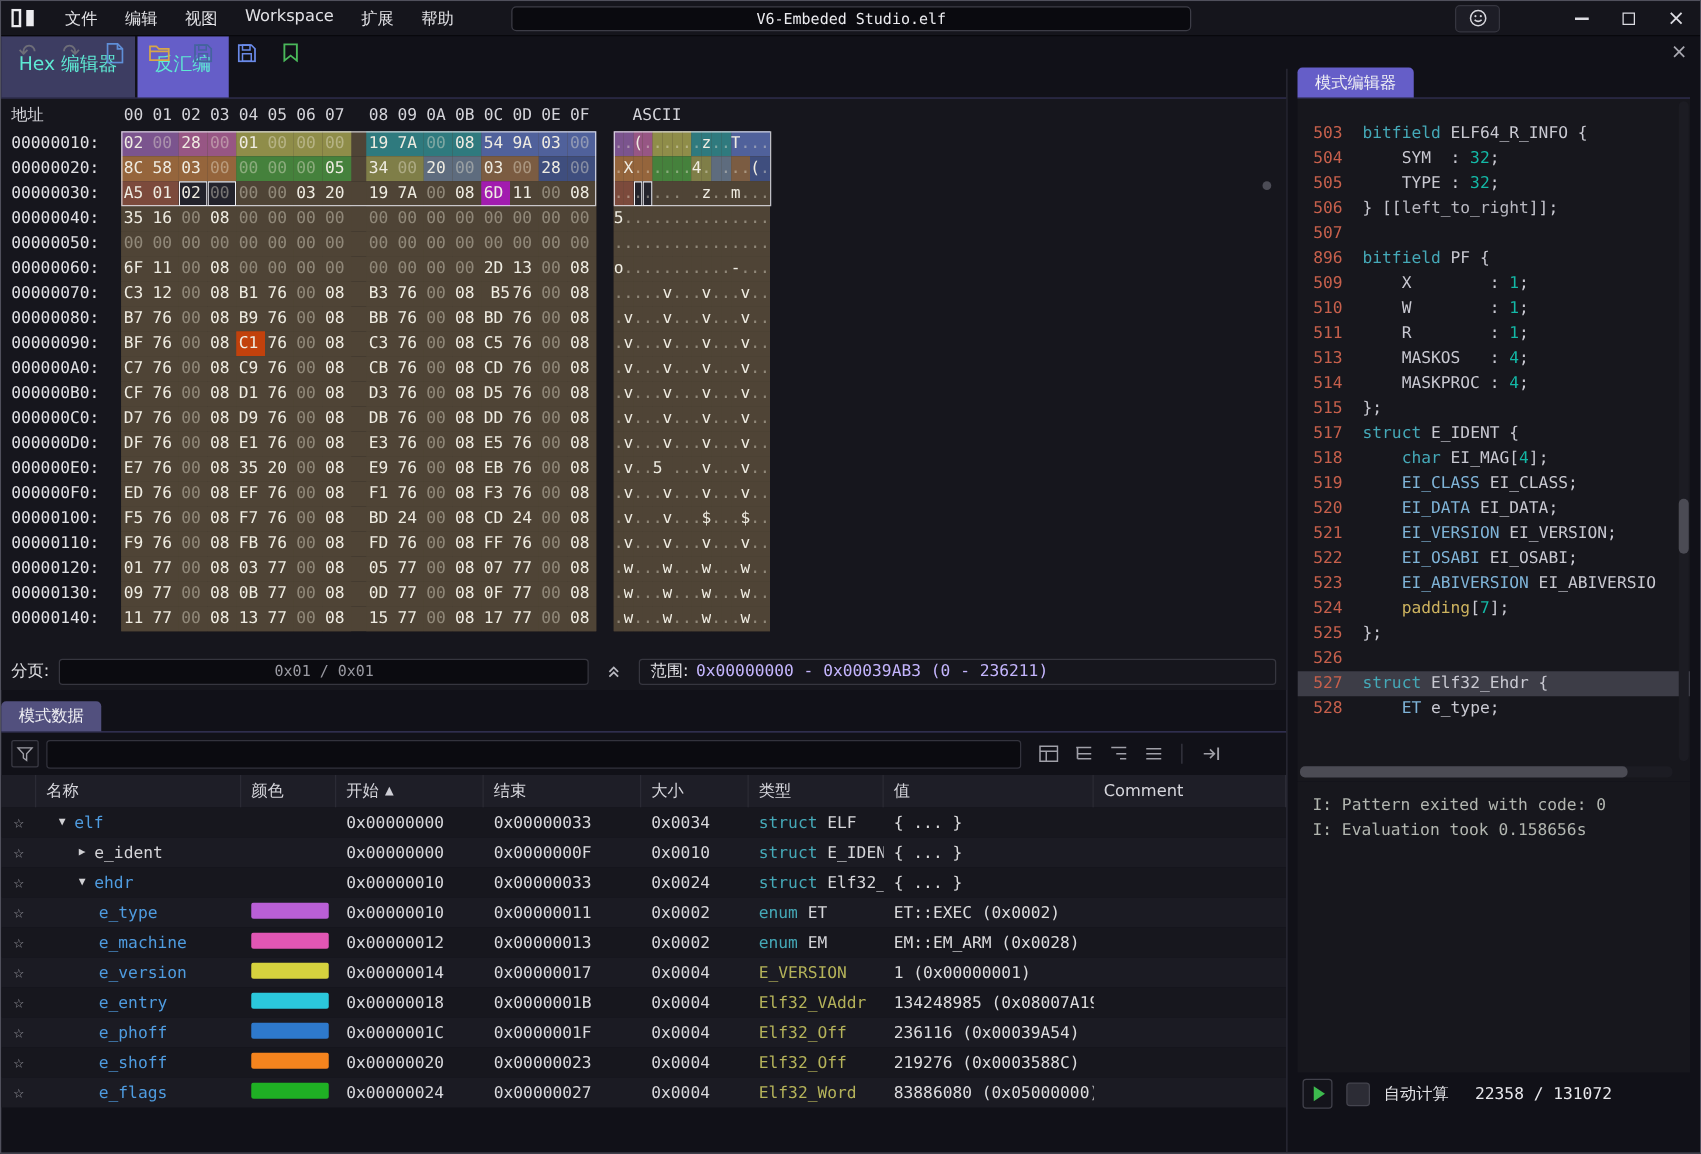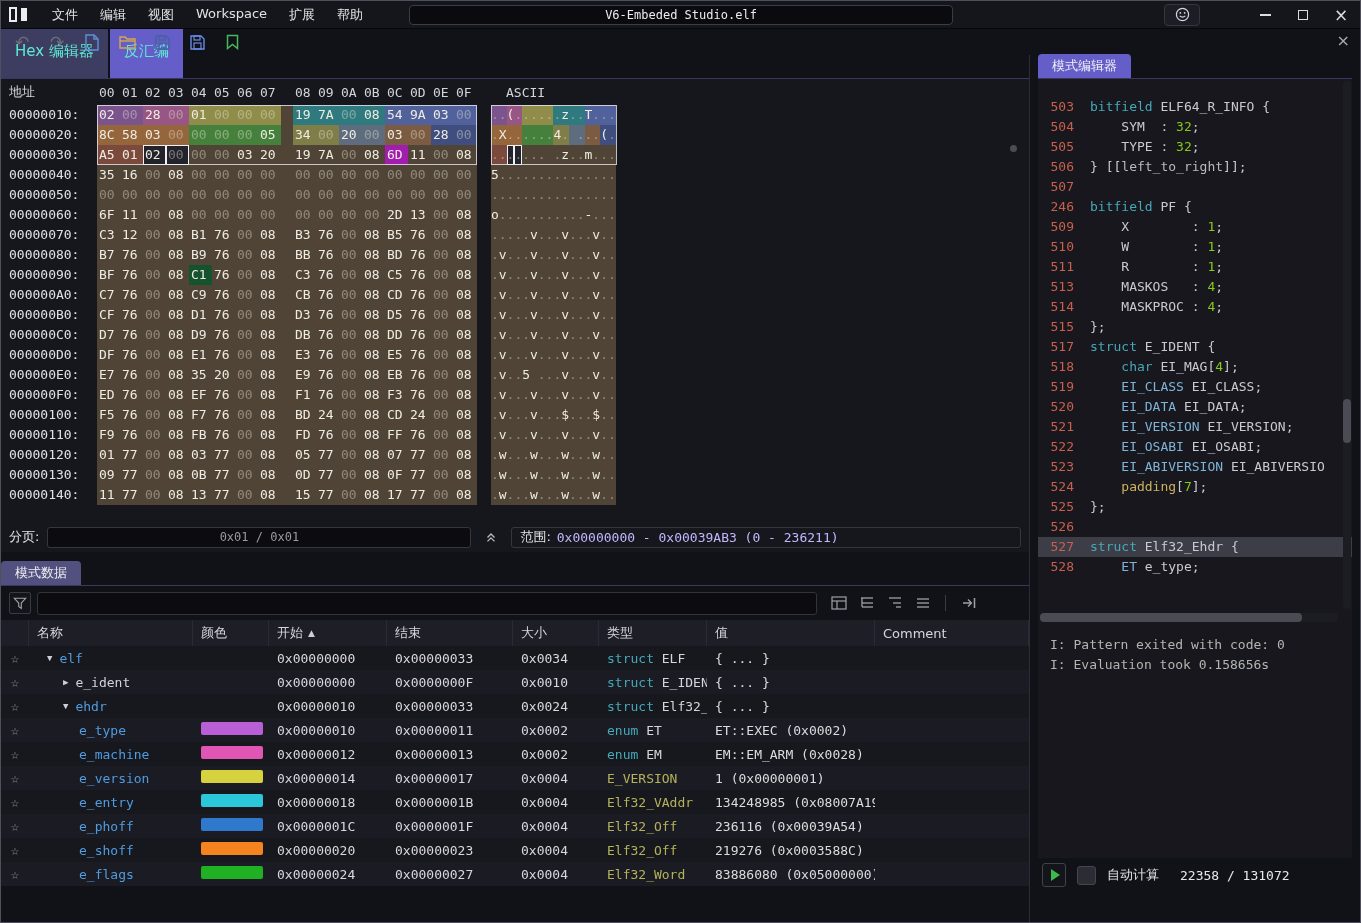--- a/index.html
+++ b/index.html
@@ -97,21 +97,21 @@
 
 .pe-tabrow{height:22px;display:flex;align-items:flex-end;border-bottom:1px solid #3a3860;}
 .pe-tab{padding:3px 14px;border-radius:4px 4px 0 0;background:#655ec8;color:#f0f0f4;}
 .code-editor{position:relative;flex:0 0 546px;background:#17171d;padding-top:18px;overflow:hidden;}
 .code-line{height:20px;line-height:20px;display:flex;white-space:pre;font-family:"DejaVu Sans Mono","Liberation Mono",monospace;font-size:13px;}
 .code-line.hl{background:#3d3d47;}
 .ln{flex:0 0 36px;width:36px;text-align:right;margin-right:16px;color:#c7604c;}
 .cs-k{color:#45a9b8;}
 .cs-t{color:#7fb4d8;}
 .cs-p{color:#c9c9d2;}
-.cs-n{color:#84cc16;}
+.cs-n{color:#14b8a6;}
 .cs-g{color:#cdb35f;}
 .cs-a{color:#b9b9c2;}
 .vscroll{position:absolute;right:1px;top:2px;width:8px;bottom:16px;background:#1c1c23;border-radius:4px;}
 .vthumb{position:absolute;top:318px;height:44px;width:8px;background:#4b4b54;border-radius:4px;}
 .hscroll{position:absolute;left:2px;right:14px;bottom:3px;height:9px;background:#1c1c23;border-radius:4px;}
 .hthumb{width:88%;height:100%;background:#4b4b54;border-radius:4px;}
 
 
 .console-tabs{height:24px;display:flex;gap:2px;align-items:flex-end;border-bottom:1px solid #3a3860;margin-top:6px;}
 .ctab{padding:3px 8px;border-radius:4px 4px 0 0;background:#5a53b8;font-size:13px;color:#f0f0f4;white-space:nowrap;}
@@ -484,21 +484,21 @@
                   <span class="byte dim" style="background: rgb(79, 68, 54);">00</span>
                   <span class="byte" style="background: rgb(79, 68, 54);">08</span>
                   <span class="byte" style="background: rgb(79, 68, 54);">B1</span>
                   <span class="byte" style="background: rgb(79, 68, 54);">76</span>
                   <span class="byte dim" style="background: rgb(79, 68, 54);">00</span>
                   <span class="byte" style="background: rgb(79, 68, 54);">08</span>
                   <span class="byte gap8" style="background: rgb(79, 68, 54);">B3</span>
                   <span class="byte" style="background: rgb(79, 68, 54);">76</span>
                   <span class="byte dim" style="background: rgb(79, 68, 54);">00</span>
                   <span class="byte" style="background: rgb(79, 68, 54);">08</span>
-                  <span class="byte" style="background: rgb(79, 68, 54);">B5</span>
+                  <span class="byte" style="background: rgb(79, 68, 54); text-align: right;">B5</span>
                   <span class="byte" style="background: rgb(79, 68, 54);">76</span>
                   <span class="byte dim" style="background: rgb(79, 68, 54);">00</span>
                   <span class="byte" style="background: rgb(79, 68, 54);">08</span>
                 </span>
                 <span class="ascii-wrap" style="background: rgb(79, 68, 54);">
                   <span class="ach dim" style="background: rgb(79, 68, 54);">.</span>
                   <span class="ach dim" style="background: rgb(79, 68, 54);">.</span>
                   <span class="ach dim" style="background: rgb(79, 68, 54);">.</span>
                   <span class="ach dim" style="background: rgb(79, 68, 54);">.</span>
                   <span class="ach dim" style="background: rgb(79, 68, 54);">.</span>
@@ -554,21 +554,21 @@
                   <span class="ach dim" style="background: rgb(79, 68, 54);">.</span>
                 </span>
               </div>
               <div class="hex-row">
                 <span class="hex-addr">00000090:</span>
                 <span class="bytes-wrap" style="background: rgb(79, 68, 54);">
                   <span class="byte" style="background: rgb(79, 68, 54);">BF</span>
                   <span class="byte" style="background: rgb(79, 68, 54);">76</span>
                   <span class="byte dim" style="background: rgb(79, 68, 54);">00</span>
                   <span class="byte" style="background: rgb(79, 68, 54);">08</span>
-                  <span class="byte" style="background: #14532d;">C1</span>
+                  <span class="byte" style="background: #c2410c;">C1</span>
                   <span class="byte" style="background: rgb(79, 68, 54);">76</span>
                   <span class="byte dim" style="background: rgb(79, 68, 54);">00</span>
                   <span class="byte" style="background: rgb(79, 68, 54);">08</span>
                   <span class="byte gap8" style="background: rgb(79, 68, 54);">C3</span>
                   <span class="byte" style="background: rgb(79, 68, 54);">76</span>
                   <span class="byte dim" style="background: rgb(79, 68, 54);">00</span>
                   <span class="byte" style="background: rgb(79, 68, 54);">08</span>
                   <span class="byte" style="background: rgb(79, 68, 54);">C5</span>
                   <span class="byte" style="background: rgb(79, 68, 54);">76</span>
                   <span class="byte dim" style="background: rgb(79, 68, 54);">00</span>
@@ -1265,21 +1265,21 @@
       <div class="pe-tabrow">
         <div class="pe-tab">模式编辑器</div>
       </div>
       <div class="code-editor">
         <div class="code-lines">
             <div class="code-line"><span class="ln">503</span><span class="code-text"><span class="cs-k">bitfield</span><span class="cs-p"> ELF64_R_INFO {</span></span></div>
             <div class="code-line"><span class="ln">504</span><span class="code-text"><span class="cs-p">    SYM  : </span><span class="cs-n">32</span><span class="cs-p">;</span></span></div>
             <div class="code-line"><span class="ln">505</span><span class="code-text"><span class="cs-p">    TYPE : </span><span class="cs-n">32</span><span class="cs-p">;</span></span></div>
             <div class="code-line"><span class="ln">506</span><span class="code-text"><span class="cs-p">} [[</span><span class="cs-a">left_to_right</span><span class="cs-p">]];</span></span></div>
             <div class="code-line"><span class="ln">507</span><span class="code-text"></span></div>
-            <div class="code-line"><span class="ln">246</span><span class="code-text"><span class="cs-k">bitfield</span><span class="cs-p"> PF {</span></span></div>
+            <div class="code-line"><span class="ln">896</span><span class="code-text"><span class="cs-k">bitfield</span><span class="cs-p"> PF {</span></span></div>
             <div class="code-line"><span class="ln">509</span><span class="code-text"><span class="cs-p">    X        : </span><span class="cs-n">1</span><span class="cs-p">;</span></span></div>
             <div class="code-line"><span class="ln">510</span><span class="code-text"><span class="cs-p">    W        : </span><span class="cs-n">1</span><span class="cs-p">;</span></span></div>
             <div class="code-line"><span class="ln">511</span><span class="code-text"><span class="cs-p">    R        : </span><span class="cs-n">1</span><span class="cs-p">;</span></span></div>
             <div class="code-line"><span class="ln">513</span><span class="code-text"><span class="cs-p">    MASKOS   : </span><span class="cs-n">4</span><span class="cs-p">;</span></span></div>
             <div class="code-line"><span class="ln">514</span><span class="code-text"><span class="cs-p">    MASKPROC : </span><span class="cs-n">4</span><span class="cs-p">;</span></span></div>
             <div class="code-line"><span class="ln">515</span><span class="code-text"><span class="cs-p">};</span></span></div>
             <div class="code-line"><span class="ln">517</span><span class="code-text"><span class="cs-k">struct</span><span class="cs-p"> E_IDENT {</span></span></div>
             <div class="code-line"><span class="ln">518</span><span class="code-text"><span class="cs-p">    </span><span class="cs-k">char</span><span class="cs-p"> EI_MAG[</span><span class="cs-n">4</span><span class="cs-p">];</span></span></div>
             <div class="code-line"><span class="ln">519</span><span class="code-text"><span class="cs-p">    </span><span class="cs-t">EI_CLASS</span><span class="cs-p"> EI_CLASS;</span></span></div>
             <div class="code-line"><span class="ln">520</span><span class="code-text"><span class="cs-p">    </span><span class="cs-t">EI_DATA</span><span class="cs-p"> EI_DATA;</span></span></div>

